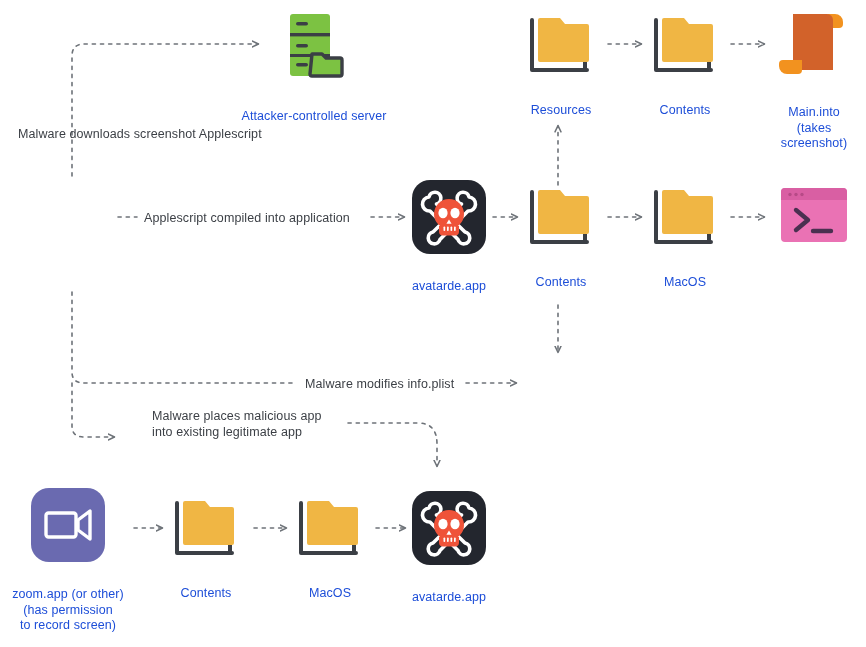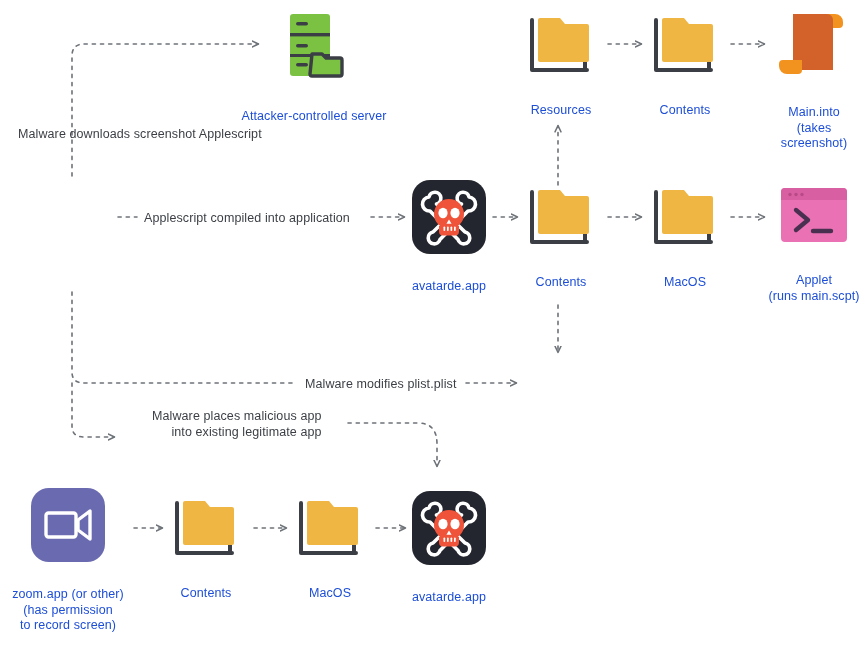--- a/index.html
+++ b/index.html
@@ -35,21 +35,21 @@
     letter-spacing: 0.1px;
   }
   .edge-label {
     position: absolute;
     font-size: 12.5px;
     color: #3b3f45;
     line-height: 1.3;
     white-space: pre-line;
     letter-spacing: 0.1px;
   }
-  .edge-label.center { text-align: right; }
+  .edge-label.center { text-align: left; }
   svg.conn {
     position: absolute;
     left: 0; top: 0;
     width: 866px; height: 647px;
     pointer-events: none;
     overflow: visible;
   }
 </style>
 </head>
 <body>
@@ -90,21 +90,21 @@
       <path d="M134,528 L162,528" stroke-dasharray="3.2 5" marker-end="url(#ah)"></path>
       <path d="M254,528 L286,528" stroke-dasharray="3.2 5" marker-end="url(#ah)"></path>
       <path d="M376,528 L405,528" stroke-dasharray="3.2 5" marker-end="url(#ah)"></path>
     </g>
   </svg>
 
   <div class="edge-label" style="left:144px; top:210px;">Applescript compiled into application</div>
 
   <div class="edge-label" style="left:18px; top:126px;">Malware downloads screenshot Applescript</div>
 
-  <div class="edge-label" style="left:305px; top:376px;">Malware modifies plist.plist</div>
+  <div class="edge-label" style="left:305px; top:376px;">Malware modifies info.plist</div>
 
   <div class="edge-label center" style="left:152px; top:408px;">Malware places malicious app
 into existing legitimate app</div>
 
   <div class="node" style="left:228px; top:8px; width:172px;">
     <span class="icon-wrap">
       <svg width="76" height="76" viewBox="0 0 76 76">
         <rect x="14" y="6" width="40" height="62" rx="3" fill="#7cc242"></rect>
         <rect x="20" y="14" width="12" height="3.6" rx="1.8" fill="#3b3f45"></rect>
         <rect x="20" y="36" width="12" height="3.6" rx="1.8" fill="#3b3f45"></rect>
@@ -171,22 +171,20 @@
         <path d="M2,6 a4,4 0 0 1 4,-4 h58 a4,4 0 0 1 4,4 v8 h-66 z" fill="#d95fa3"></path>
         <g fill="#b74a87">
           <circle cx="11" cy="8.5" r="1.7"></circle>
           <circle cx="17" cy="8.5" r="1.7"></circle>
           <circle cx="23" cy="8.5" r="1.7"></circle>
         </g>
         <path d="M17,24 L29,34 L17,44" fill="none" stroke="#4a3050" stroke-width="4.4" stroke-linecap="round" stroke-linejoin="round"></path>
         <path d="M34,45 h18" fill="none" stroke="#4a3050" stroke-width="4.4" stroke-linecap="round"></path>
       </svg>
     </span>
-    <span class="caption">Applet
-(runs main.scpt)</span>
   </div>
 
   <div class="node" style="left:515px; top:12px; width:92px;justify-content:flex-end;">
     <span class="icon-wrap">
       <svg width="72" height="66" viewBox="0 0 72 66">
         <path d="M7,8 L7,58 L62,58" fill="none" stroke="#3b3f45" stroke-width="4" stroke-linecap="round" stroke-linejoin="round"></path>
         <path d="M60,50 L60,56" fill="none" stroke="#3b3f45" stroke-width="4" stroke-linecap="round"></path>
         <path d="M15,6 h20 l5,6 h22 a2,2 0 0 1 2,2 v34 a2,2 0 0 1 -2,2 h-47 a2,2 0 0 1 -2,-2 v-40 a2,2 0 0 1 2,-2 z" fill="#f0b644"></path>
       </svg>
     </span>

